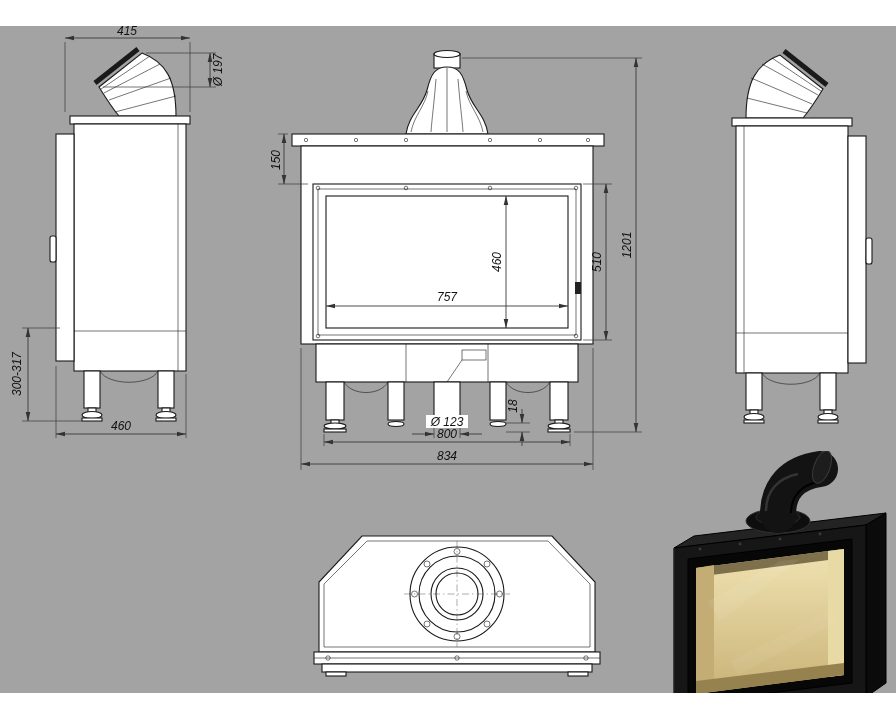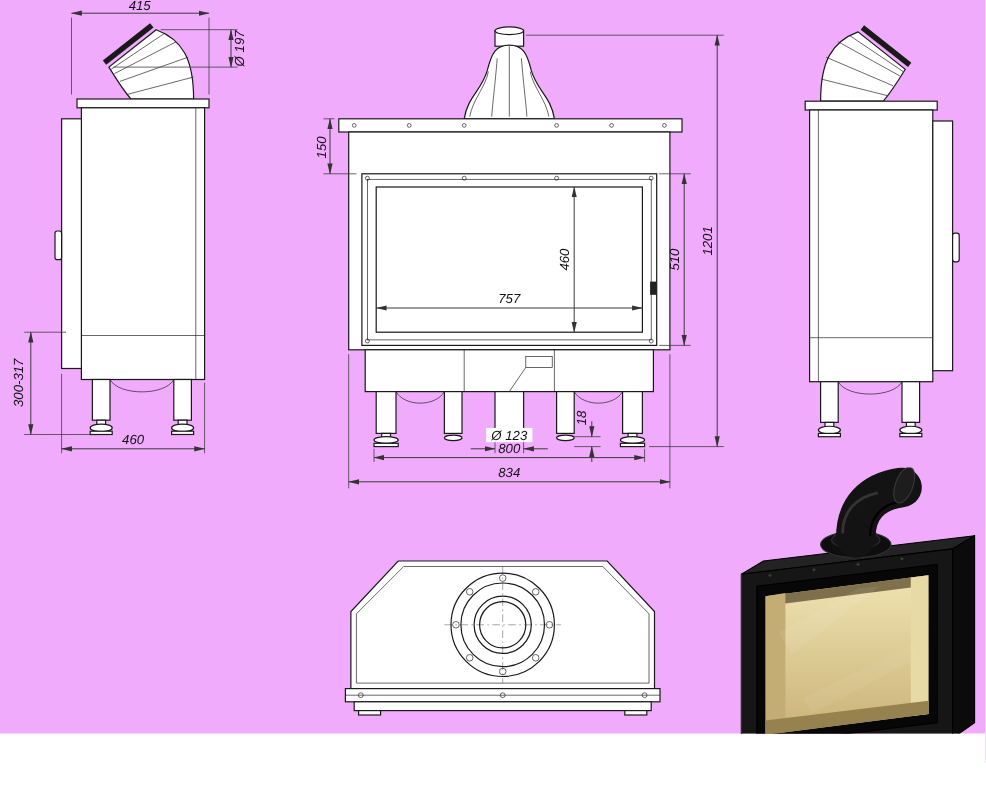--- a/index.html
+++ b/index.html
@@ -1,17 +1,17 @@
 <!DOCTYPE html>
 <html><head>
 <meta charset="utf-8">
 <style>
   html,body{margin:0;padding:0;background:#fff;}
-  .sheet{position:relative;width:896px;height:667px;background:#f0abfc;overflow:hidden;
-         font-family:"Liberation Sans",sans-serif;}
+  .sheet{position:relative;width:896px;height:667px;background:#a3a3a3;overflow:hidden;
+         font-family:"Liberation Sans",sans-serif;margin-top:26px;}
   .view{position:absolute;}
   .view svg{display:block;width:100%;height:100%;}
   
   .of{stroke:#1a1a1a;stroke-width:1.1;fill:#fff;}
   .o{stroke:#1a1a1a;stroke-width:1.1;fill:none;}
   .thin{stroke:#1a1a1a;stroke-width:0.6;fill:none;}
   .thick{stroke:#1a1a1a;stroke-width:5;fill:none;}
   .ext{stroke:#3a3a3a;stroke-width:0.7;fill:none;}
   .dim{stroke:#3a3a3a;stroke-width:0.9;fill:none;}
   .cl{stroke:#777;stroke-width:0.6;fill:none;stroke-dasharray:7 3 1.5 3;}
@@ -76,21 +76,21 @@
       </g>
       <g>
         <line class="ext" x1="48" y1="340" x2="48" y2="412"></line>
         <line class="ext" x1="178" y1="348" x2="178" y2="412"></line>
         <line class="dim" x1="48" y1="408" x2="178" y2="408" marker-start="url(#arL)" marker-end="url(#arL)"></line>
         <text class="d" x="113" y="404">460</text>
       </g>
     </svg>
   </div>
 
-  <div class="view" style="left:272px;top:8px;width:400px;height:460px;">
+  <div class="view" style="left:256px;top:8px;width:400px;height:460px;">
     <svg viewBox="0 0 400 460">
       <defs>
         <marker id="arF" viewBox="0 0 10 6" refX="9.5" refY="3" markerWidth="11" markerHeight="7" orient="auto-start-reverse">
           <path d="M0,0.6 L10,3 L0,5.4 Z" fill="#333"></path>
         </marker>
       </defs>
       <g>
         <rect class="of" x="178" y="20" width="26" height="14"></rect>
         <ellipse class="of" cx="191" cy="20" rx="13" ry="3.5"></ellipse>
         <path class="of" d="M150,100 C153,80 166,74 171,56 C175,40 179,33 191,33 C203,33 207,40 211,56 C216,74 229,80 232,100 Z"></path>

